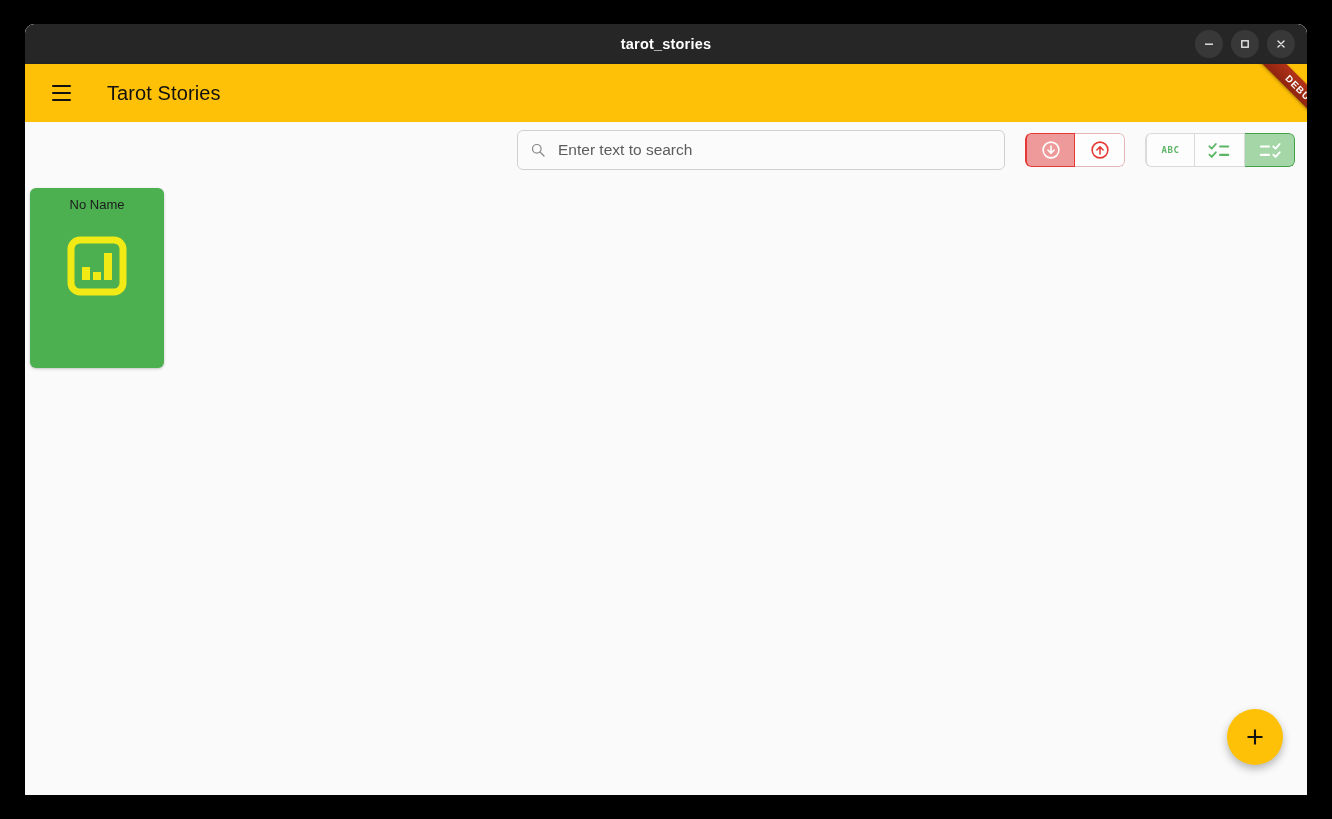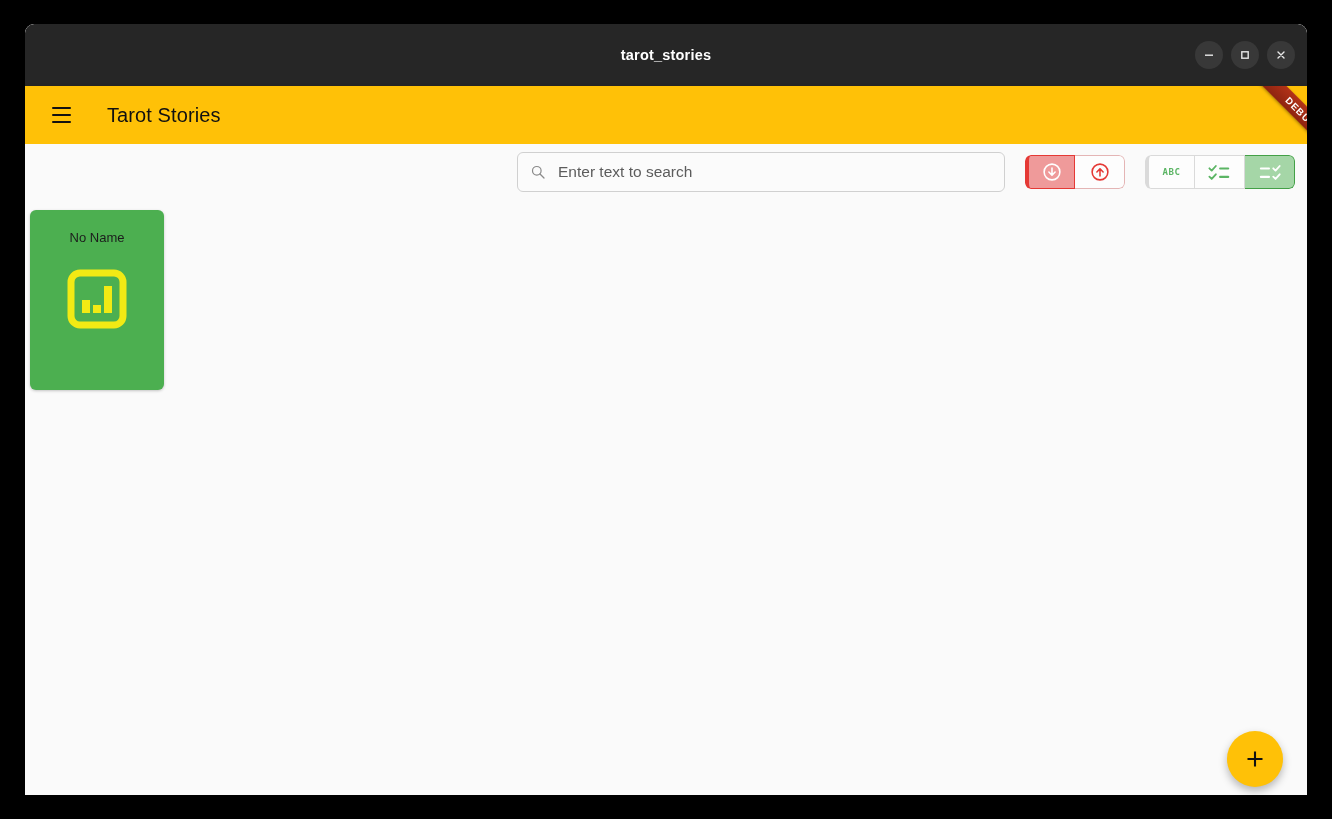--- a/index.html
+++ b/index.html
@@ -17,21 +17,21 @@
     left: 25px; top: 24px;
     width: 1282px; height: 771px;
     border-radius: 9px 9px 0 0;
     overflow: hidden;
     background: #fafafa;
   }
 
   
   #titlebar {
     position: relative;
-    height: 62px;
+    height: 40px;
     background: #262626;
     display: flex;
     align-items: center;
     justify-content: center;
     border-radius: 9px 9px 0 0;
   }
   #titlebar-title {
     color: #ffffff;
     font-size: 14.5px;
     font-weight: bold;
@@ -159,21 +159,21 @@
     display: flex; align-items: center; justify-content: center;
     min-width: 50px;
     padding: 0 10px;
     background: #fdfdfd;
     cursor: pointer;
     border-top: 1px solid #dadada;
     border-bottom: 1px solid #dadada;
     border-right: 1px solid #dadada;
   }
   .seg:first-child {
-    border-left: 4px solid #c2410c;
+    border-left: 2px solid #c2410c;
     border-radius: 6px 0 0 6px;
     text-align: right;
   }
   .seg:last-child { border-radius: 0 6px 6px 0; }
 
   .group-red .seg { border-color: #e4b5b5; }
   .group-red .seg.selected {
     background: #ef9a9a;
     border-color: #e53935;
   }
@@ -201,21 +201,21 @@
     width: 134px; height: 180px;
     background: #4CAF50;
     border-radius: 6px;
     box-shadow: 0 1px 3px rgba(0,0,0,.22);
     display: flex;
     flex-direction: column;
     align-items: center;
     cursor: pointer;
   }
   .card-title {
-    margin-top: 20px;
+    margin-top: 9px;
     font-size: 13px;
     color: #1c1c1c;
     user-select: none;
   }
   .card-icon {
     margin-top: 22px;
   }
 
   
   #fab {

